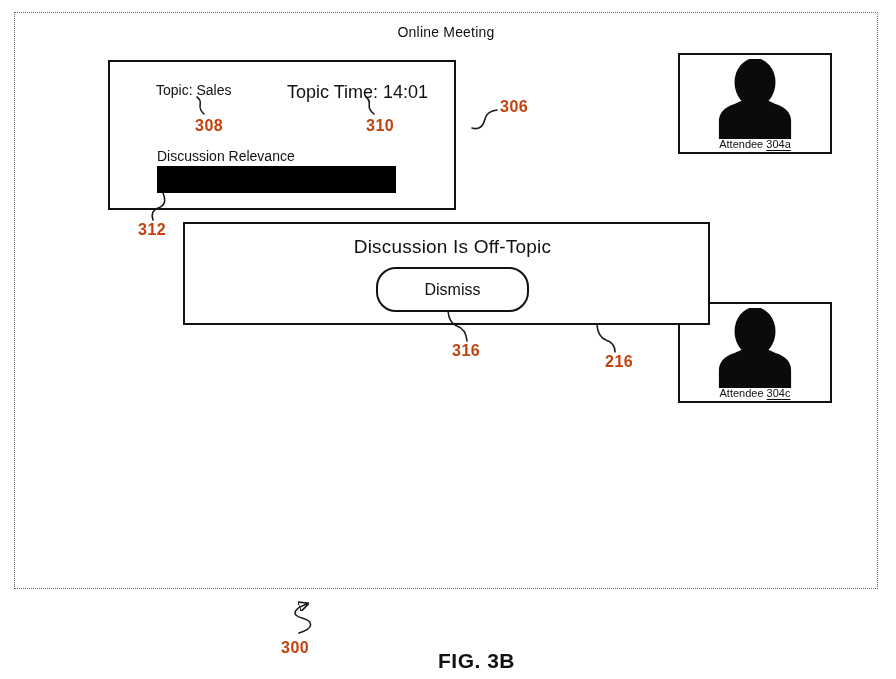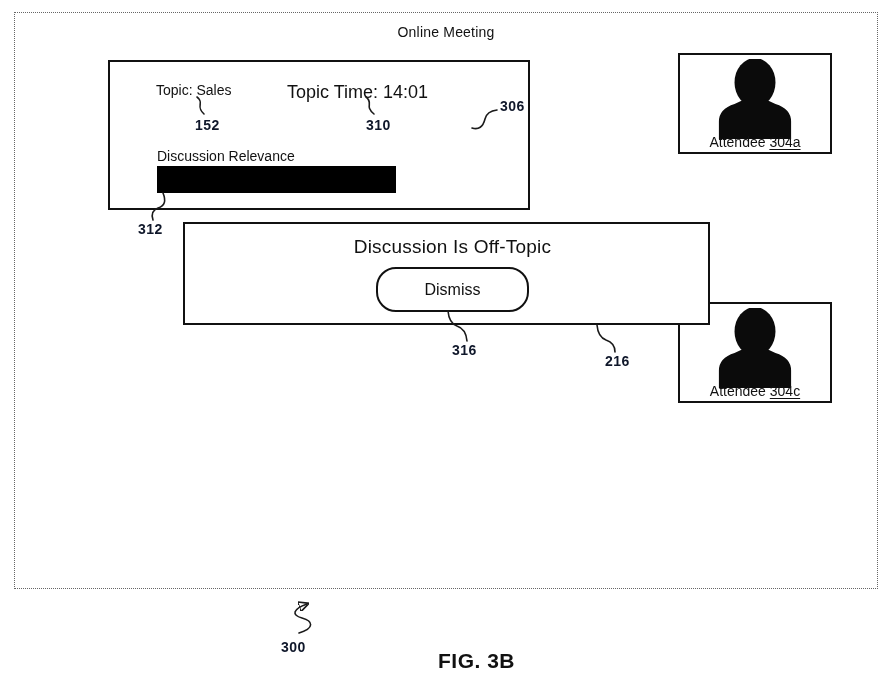--- a/index.html
+++ b/index.html
@@ -26,27 +26,27 @@
   #meeting-title {
     left: 14px; top: 24px; width: 864px;
     text-align: center;
     font-size: 14px;
     letter-spacing: .2px;
     z-index: 6;
   }
 
   
   #topic-panel {
-    left: 108px; top: 60px; width: 422px; height: 150px;
+    left: 108px; top: 60px; width: 348px; height: 150px;
     border: 2px solid #111; background: #fff; z-index: 3;
   }
   #topic-label   { left: 46px;  top: 20px; font-size: 14px; }
   #time-label    { left: 177px; top: 20px; font-size: 18px; }
   .refnum {
-    font-size: 14px; font-weight: bold; color: #0f172a;
+    font-size: 16px; font-weight: bold; color: #c2410c;
     letter-spacing: .5px; z-index: 8;
   }
   #ref-308 { left: 85px;  top: 55px; }
   #ref-310 { left: 256px; top: 55px; }
   #relevance-label { left: 47px; top: 86px; font-size: 14px; }
   #relevance-bar {
     left: 47px; top: 104px; width: 239px; height: 27px;
     background: #000;
   }
   #ref-306 { left: 500px; top: 98px; }
@@ -97,21 +97,21 @@
   #tile-b { left: 674px; top: 170px; width: 162px; height: 110px; border-width: 5px; }
   #tile-c { top: 302px; }
   #tile-d { top: 426px; }
   .tile .silhouette {
     position: absolute; left: 50%; transform: translateX(-50%);
     top: 4px; width: 80px; height: 80px;
   }
   #tile-b .silhouette { top: 6px; }
   .tile .tile-label {
     position: absolute; left: 0; right: 0; bottom: 2px;
-    text-align: center; font-size: 14px; white-space: nowrap;
+    text-align: center; font-size: 11px; white-space: nowrap;
   }
   .u { text-decoration: underline; text-underline-offset: 2px; }
 
   
   #ref-300 { left: 281px; top: 639px; }
   #fig-caption {
     left: 438px; top: 649px;
     font-size: 21px; font-weight: bold; letter-spacing: .5px;
   }
 
@@ -128,21 +128,21 @@
 <body>
 
 <div id="stage">
 
   <div class="abs" id="meeting-frame"></div>
   <div class="abs" id="meeting-title">Online Meeting</div>
 
   <div class="abs" id="topic-panel">
     <div class="abs" id="topic-label">Topic: Sales</div>
     <div class="abs" id="time-label">Topic Time: 14:01</div>
-    <div class="abs refnum" id="ref-308">152</div>
+    <div class="abs refnum" id="ref-308">308</div>
     <div class="abs refnum" id="ref-310">310</div>
     <div class="abs" id="relevance-label">Discussion Relevance</div>
     <div class="abs" id="relevance-bar"></div>
   </div>
   <div class="abs refnum" id="ref-306">306</div>
   <div class="abs refnum" id="ref-312">312</div>
 
 
   <div class="abs tile" id="tile-a">
     <svg class="silhouette" viewBox="0 0 80 82">

